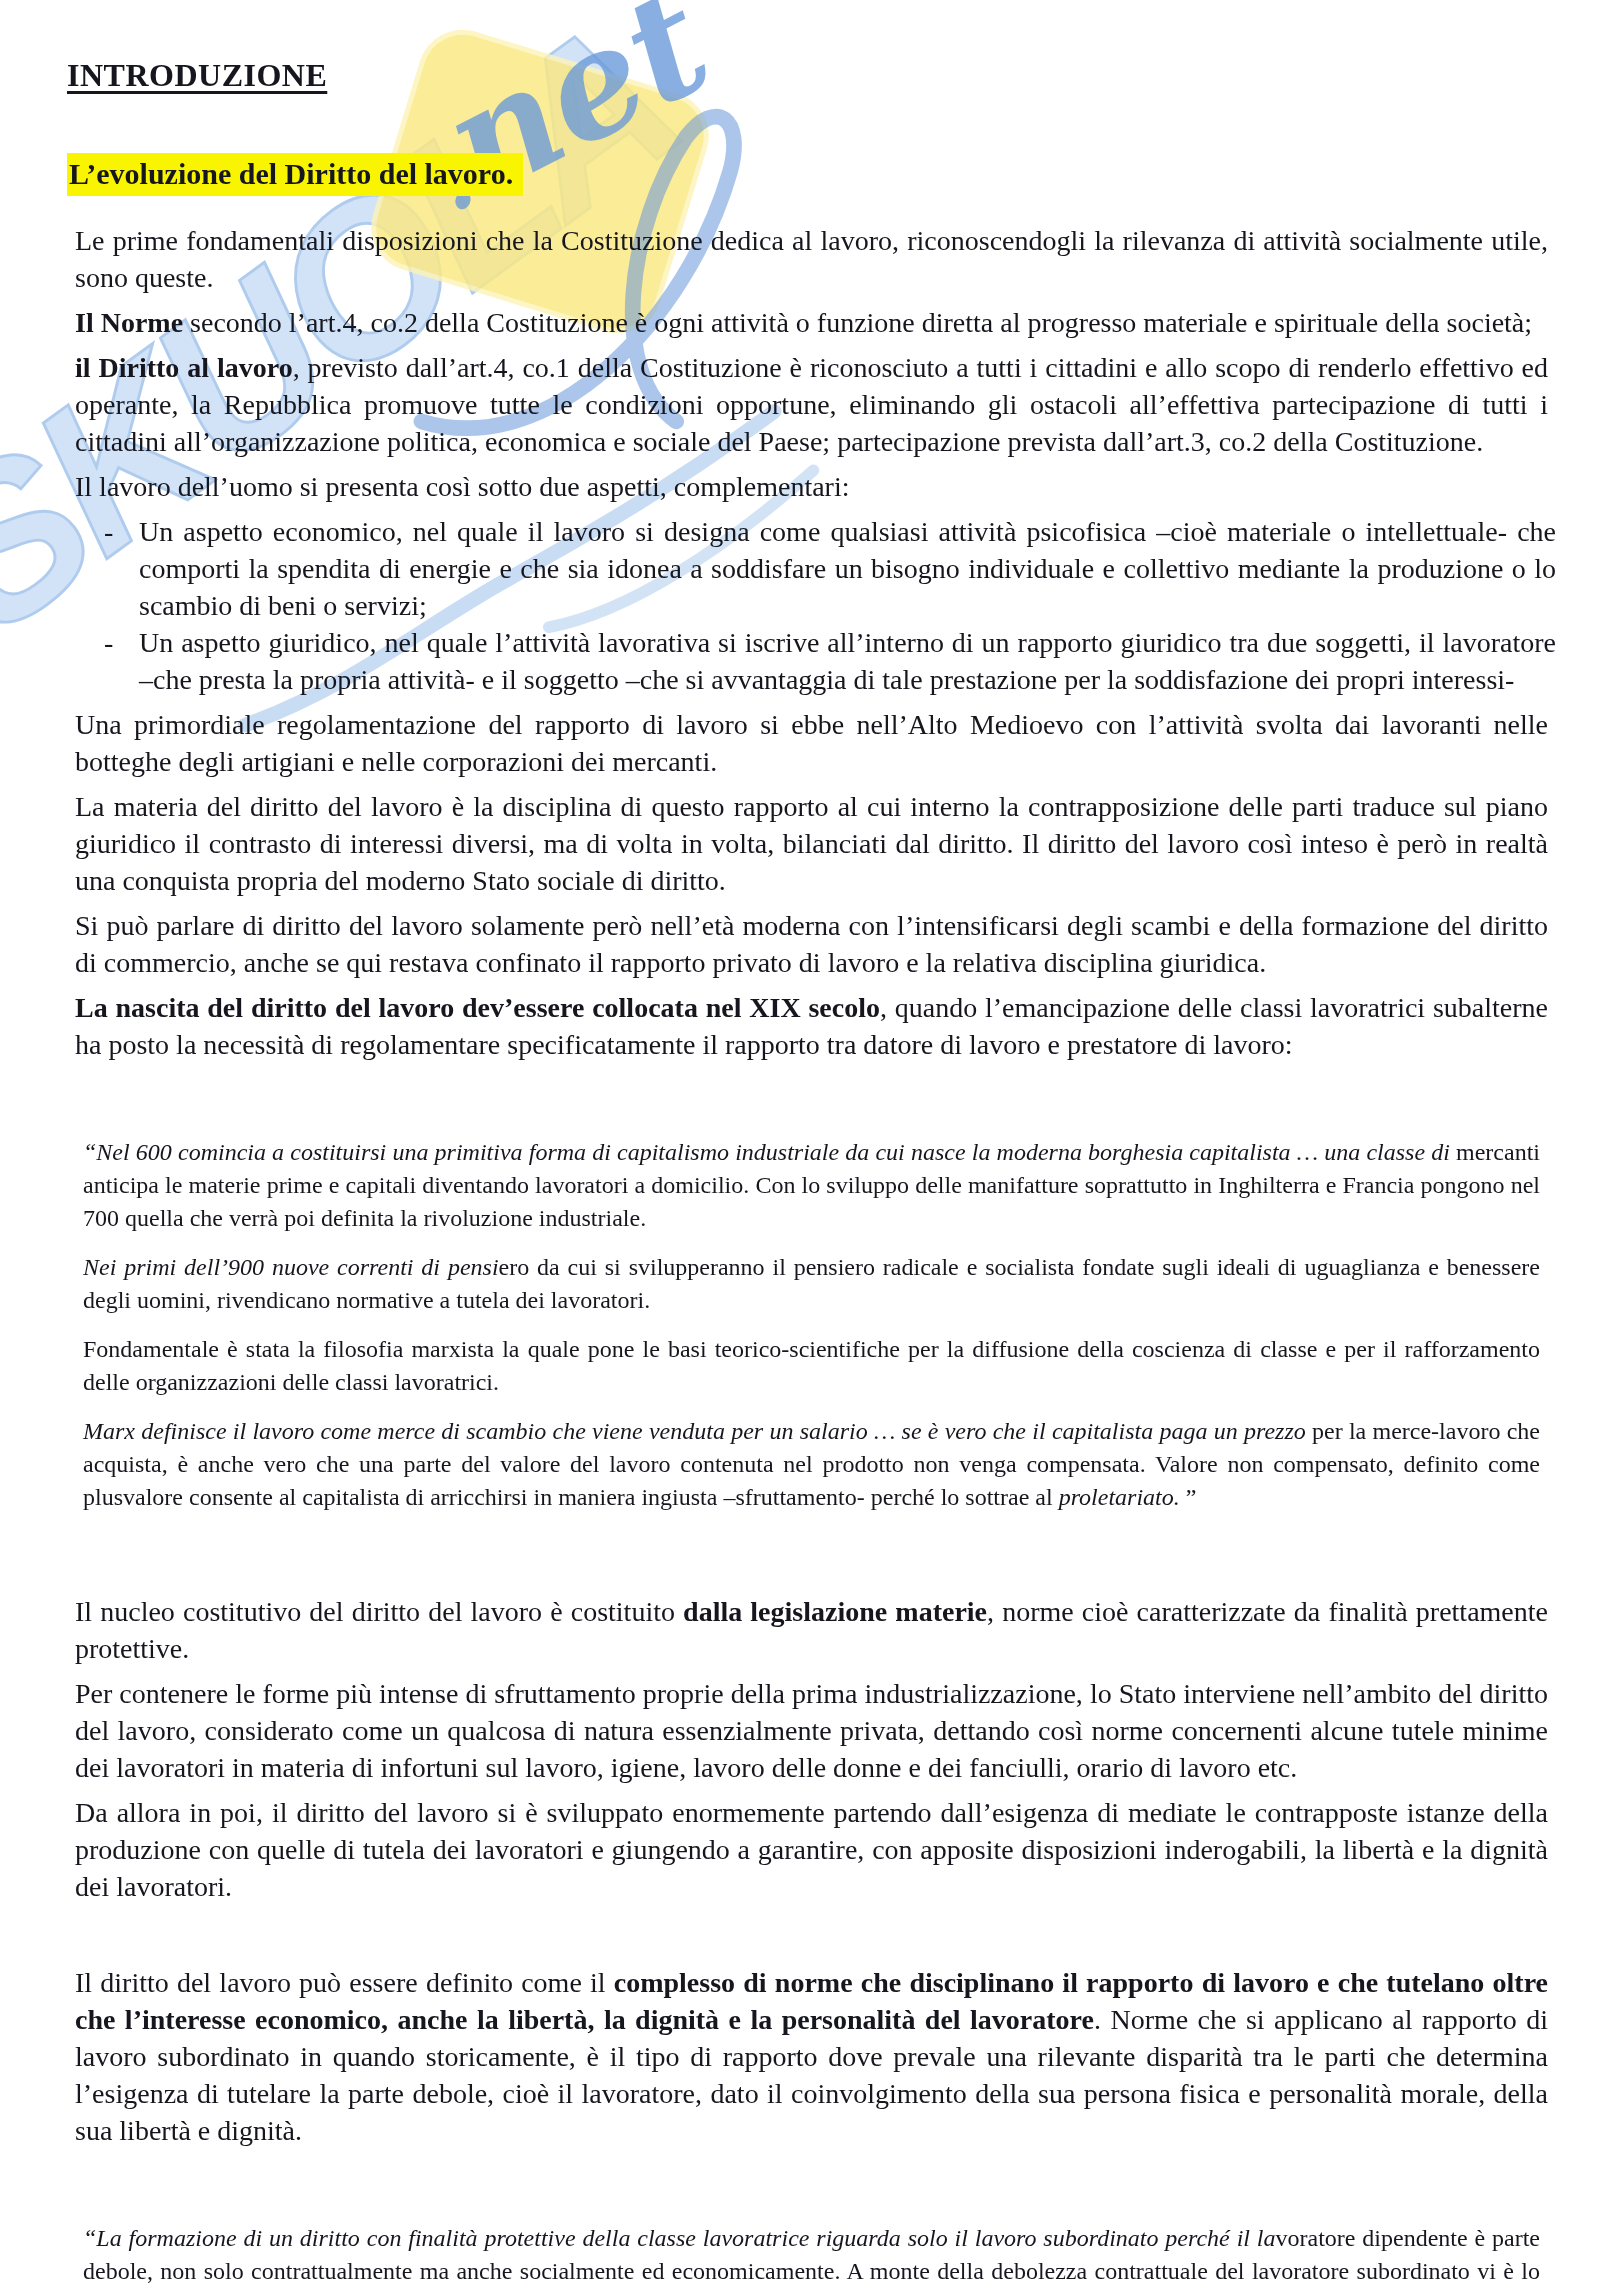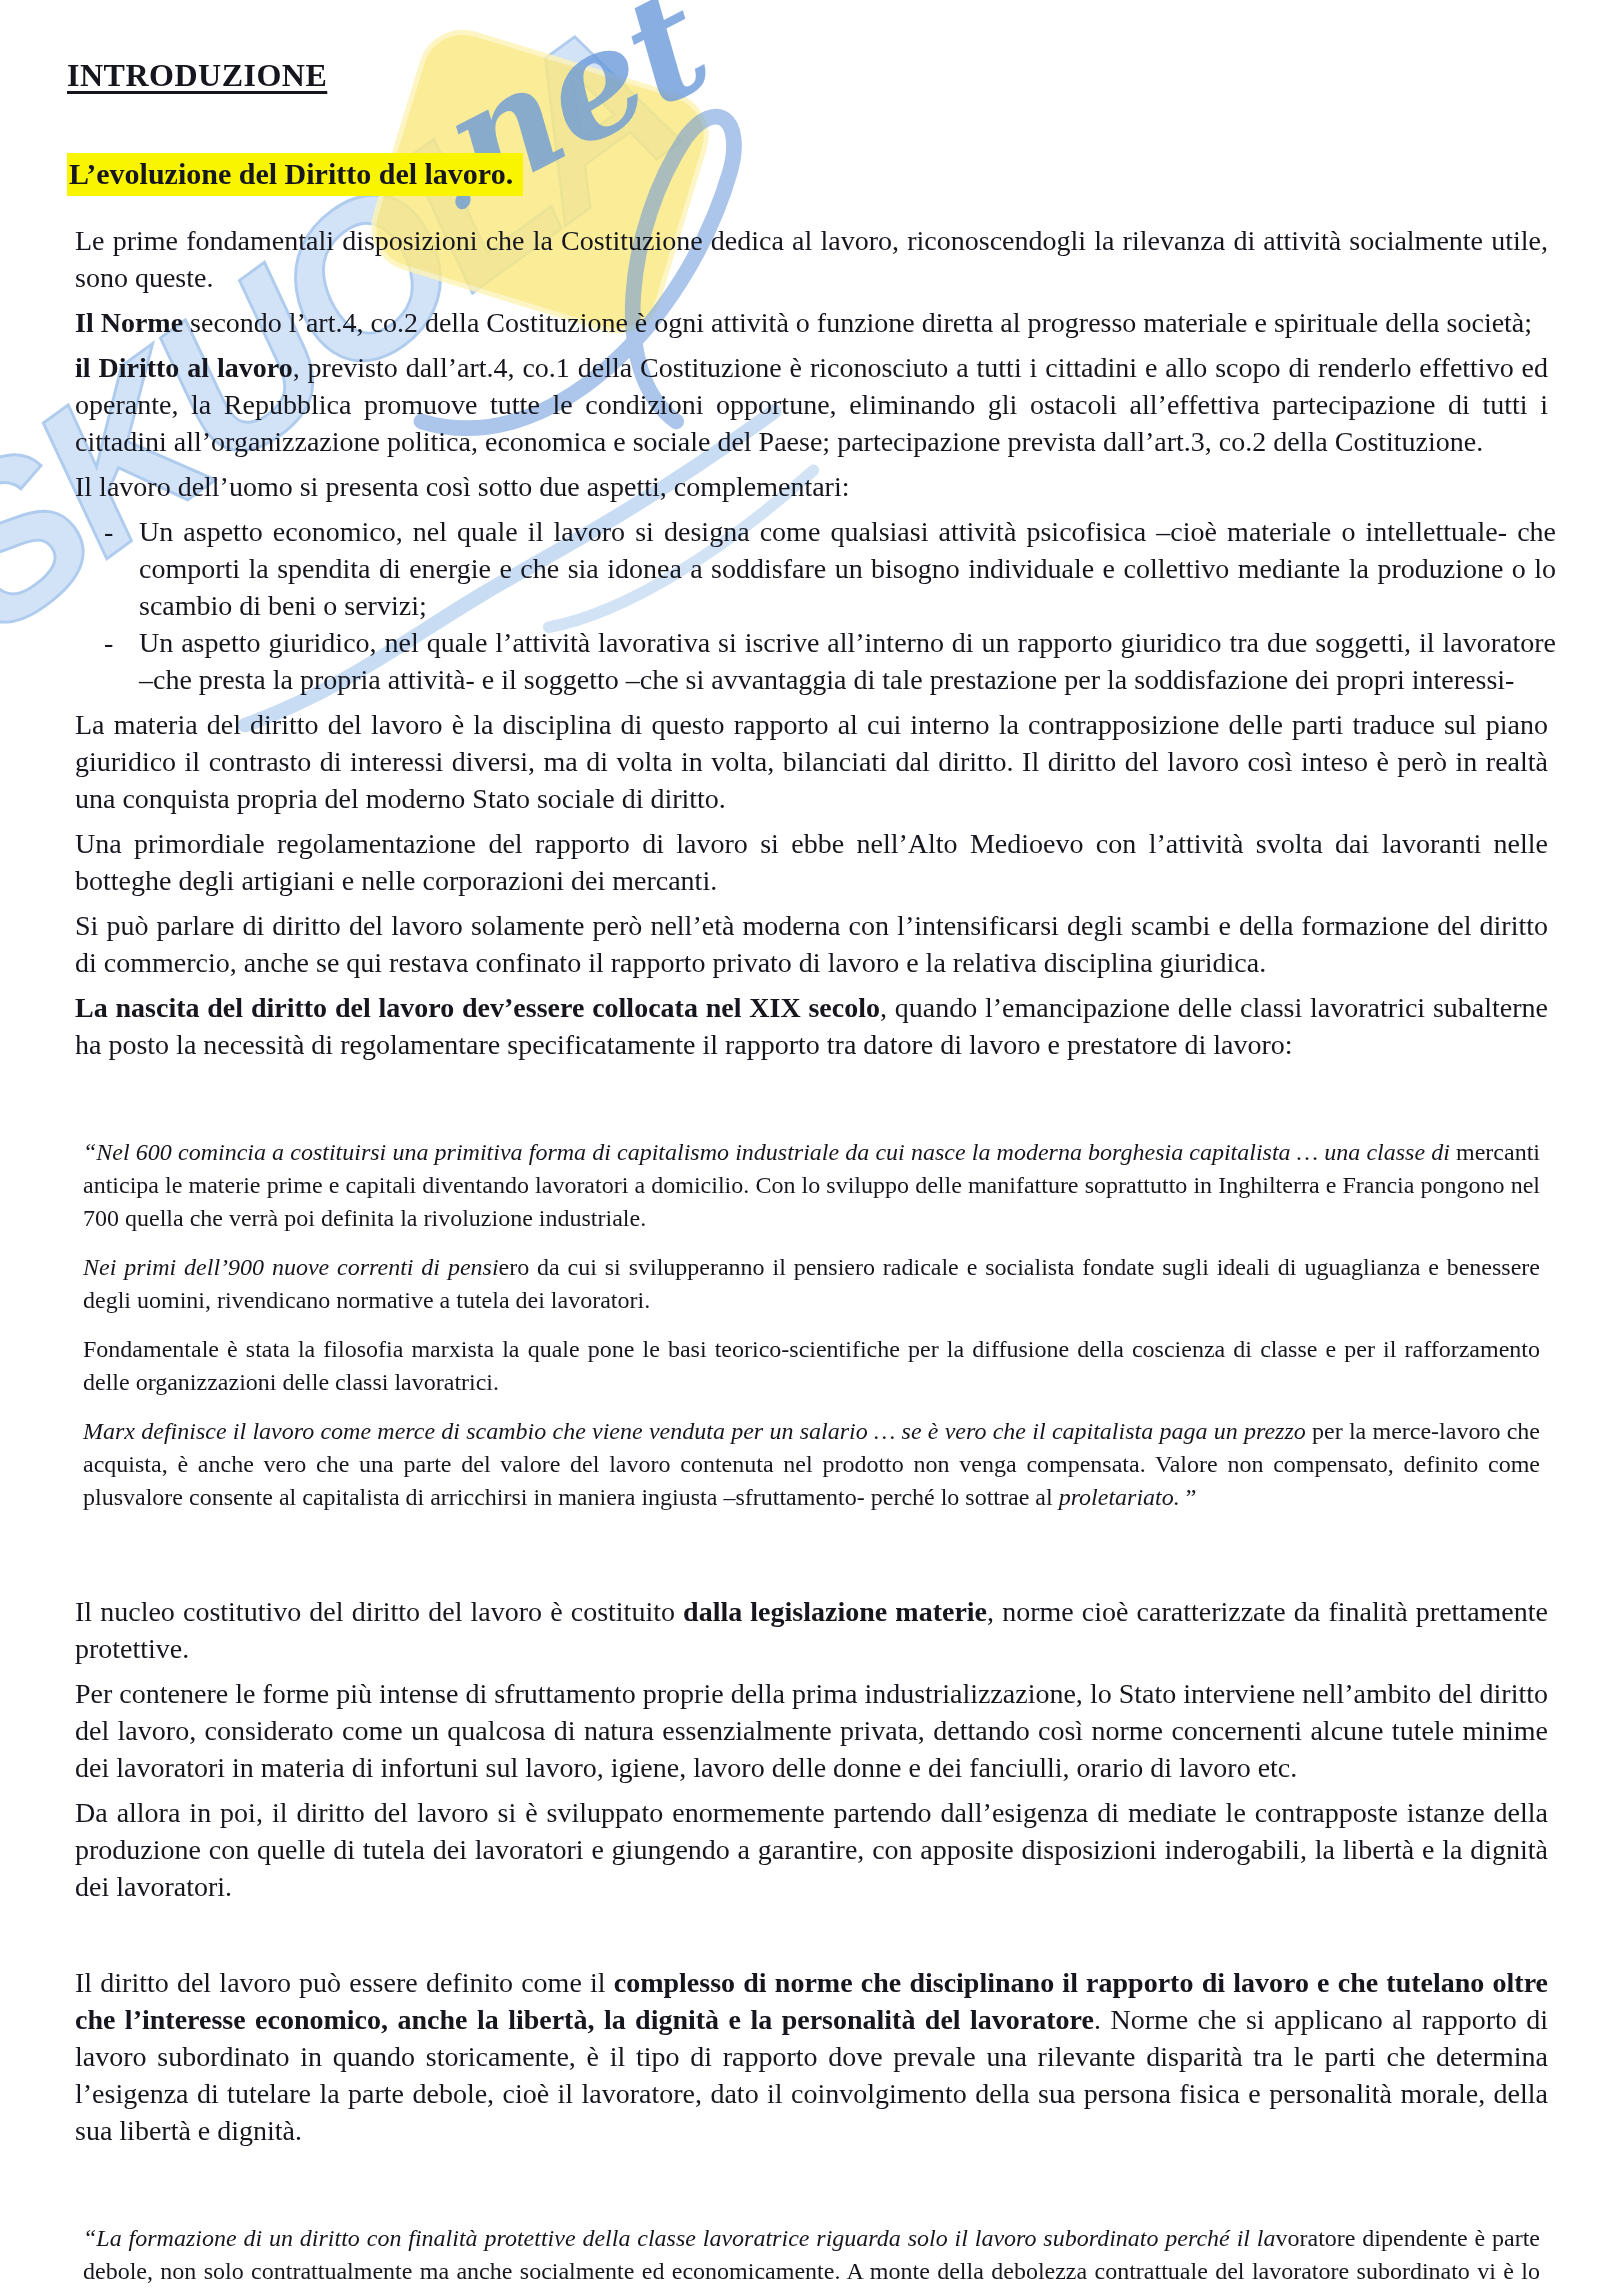--- a/index.html
+++ b/index.html
@@ -71,22 +71,22 @@
   <div class="content">
     <h1 class="title">INTRODUZIONE</h1>
     <h2 class="heading"><span class="hl">L’evoluzione del Diritto del lavoro.</span></h2>
     <div>
         <p class="para"><span>Le prime fondamentali disposizioni che la Costituzione dedica al lavoro, riconoscendogli la rilevanza di attività socialmente utile, sono queste.</span></p>
         <p class="para"><span class="b">Il Norme</span><span> secondo l’art.4, co.2 della Costituzione è ogni attività o funzione diretta al progresso materiale e spirituale della società;</span></p>
         <p class="para"><span class="b">il Diritto al lavoro</span><span>, previsto dall’art.4, co.1 della Costituzione è riconosciuto a tutti i cittadini e allo scopo di renderlo effettivo ed operante, la Repubblica promuove tutte le condizioni opportune, eliminando gli ostacoli all’effettiva partecipazione di tutti i cittadini all’organizzazione politica, economica e sociale del Paese; partecipazione prevista dall’art.3, co.2 della Costituzione.</span></p>
         <p class="para"><span>Il lavoro dell’uomo si presenta così sotto due aspetti, complementari:</span></p>
         <div class="bullet"><span class="dash">-</span><span><span>Un aspetto economico, nel quale il lavoro si designa come qualsiasi attività psicofisica –cioè materiale o intellettuale- che comporti la spendita di energie e che sia idonea a soddisfare un bisogno individuale e collettivo mediante la produzione o lo scambio di beni o servizi;</span></span></div>
         <div class="bullet"><span class="dash">-</span><span><span>Un aspetto giuridico, nel quale l’attività lavorativa si iscrive all’interno di un rapporto giuridico tra due soggetti, il lavoratore –che presta la propria attività- e il soggetto –che si avvantaggia di tale prestazione per la soddisfazione dei propri interessi-</span></span></div>
+        <p class="para"><span>Una primordiale regolamentazione del rapporto di lavoro si ebbe nell’Alto Medioevo con l’attività svolta dai lavoranti nelle botteghe degli artigiani e nelle corporazioni dei mercanti.</span></p>
         <p class="para"><span>La materia del diritto del lavoro è la disciplina di questo rapporto al cui interno la contrapposizione delle parti traduce sul piano giuridico il contrasto di interessi diversi, ma di volta in volta, bilanciati dal diritto. Il diritto del lavoro così inteso è però in realtà una conquista propria del moderno Stato sociale di diritto.</span></p>
-        <p class="para"><span>Una primordiale regolamentazione del rapporto di lavoro si ebbe nell’Alto Medioevo con l’attività svolta dai lavoranti nelle botteghe degli artigiani e nelle corporazioni dei mercanti.</span></p>
         <p class="para"><span>Si può parlare di diritto del lavoro solamente però nell’età moderna con l’intensificarsi degli scambi e della formazione del diritto di commercio, anche se qui restava confinato il rapporto privato di lavoro e la relativa disciplina giuridica.</span></p>
         <p class="para"><span class="b">La nascita del diritto del lavoro dev’essere collocata nel XIX secolo</span><span>, quando l’emancipazione delle classi lavoratrici subalterne ha posto la necessità di regolamentare specificatamente il rapporto tra datore di lavoro e prestatore di lavoro:</span></p>
         <div class="gap" style="height: 49px;"></div>
         <p class="quote"><span class="i">“Nel 600 comincia a costituirsi una primitiva forma di capitalismo industriale da cui nasce la moderna borghesia capitalista … una classe di </span><span>mercanti anticipa le materie prime e capitali diventando lavoratori a domicilio. Con lo sviluppo delle manifatture soprattutto in Inghilterra e Francia pongono nel 700 quella che verrà poi definita la rivoluzione industriale.</span></p>
         <p class="quote"><span class="i">Nei primi dell’900 nuove correnti di pensi</span><span>ero da cui si svilupperanno il pensiero radicale e socialista fondate sugli ideali di uguaglianza e benessere degli uomini, rivendicano normative a tutela dei lavoratori.</span></p>
         <p class="quote"><span>Fondamentale è stata la filosofia marxista la quale pone le basi teorico-scientifiche per la diffusione della coscienza di classe e per il rafforzamento delle organizzazioni delle classi lavoratrici.</span></p>
         <p class="quote"><span class="i">Marx definisce il lavoro come merce di scambio che viene venduta per un salario … se è vero che il capitalista paga un prezzo</span><span>  per la merce-lavoro che acquista, è anche vero che una parte del valore del lavoro contenuta nel prodotto non venga compensata. Valore non compensato, definito come plusvalore consente al capitalista di arricchirsi in maniera ingiusta –sfruttamento- perché lo sottrae al </span><span class="i">proletariato.</span><span> ”</span></p>
         <div class="gap" style="height: 55px;"></div>
         <p class="para"><span>Il nucleo costitutivo del diritto del lavoro è costituito </span><span class="b">dalla legislazione materie</span><span>, norme cioè caratterizzate da finalità prettamente protettive.</span></p>
         <p class="para"><span>Per contenere le forme più intense di sfruttamento proprie della prima industrializzazione, lo Stato interviene nell’ambito del diritto del lavoro, considerato come un qualcosa di natura essenzialmente privata, dettando così norme concernenti alcune tutele minime dei lavoratori in materia di infortuni sul lavoro, igiene, lavoro delle donne e dei fanciulli, orario di lavoro etc.</span></p>

